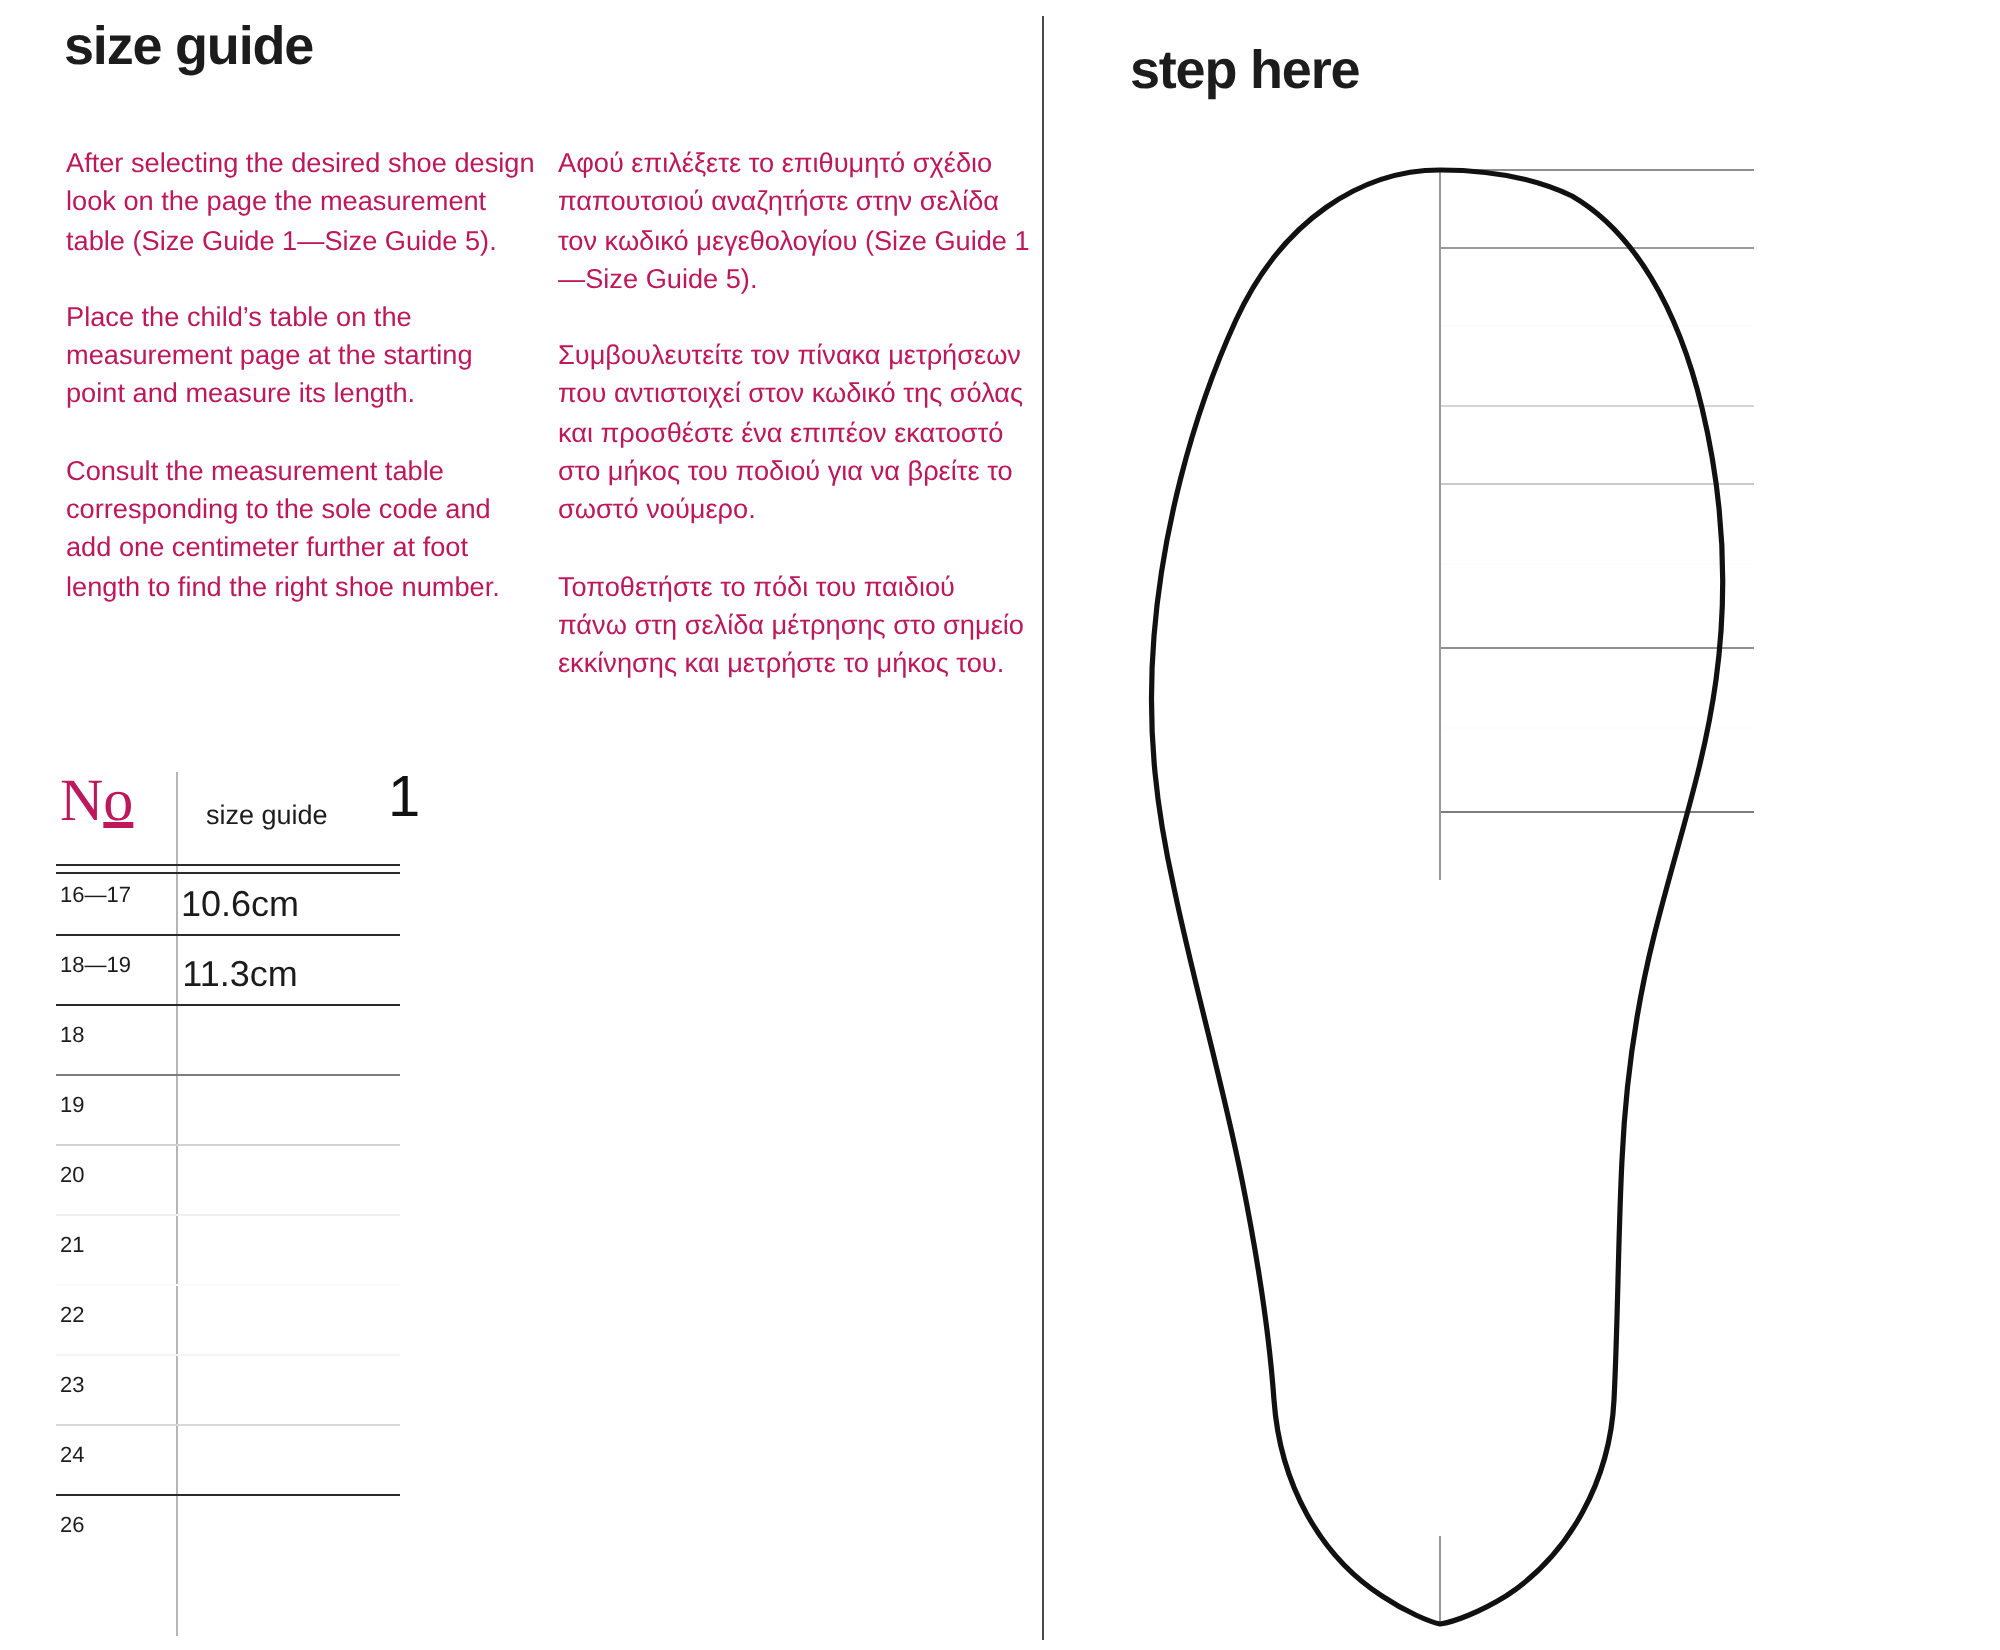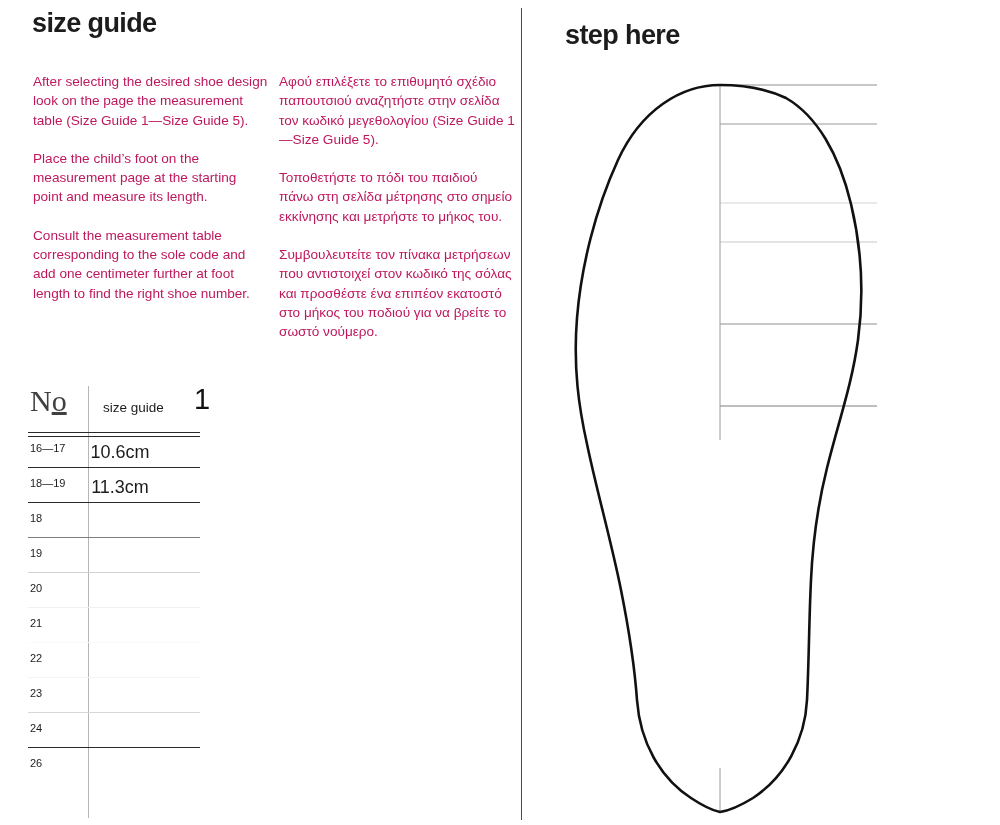--- a/index.html
+++ b/index.html
@@ -74,21 +74,21 @@
     position: relative;
     height: 46px;
   }
   .st-numero {
     position: absolute;
     left: 2px;
     top: 0px;
     font-family: "Liberation Serif", serif;
     font-size: 30px;
     line-height: 30px;
-    color: #404040;
+    color: #be185d;
   }
   .st-numero u { text-decoration: underline; text-underline-offset: 1px; }
   .st-guide-label {
     position: absolute;
     left: 75px;
     top: 14px;
     font-size: 13.5px;
     color: #1c1c1c;
     white-space: nowrap;
   }
@@ -174,28 +174,28 @@
 <div class="page">
 
   <div class="vertical-divider"></div>
 
   <div class="left-panel">
 
     <div class="panel-title left">size guide</div>
 
     <div class="copy-col en">
       <p>After selecting the desired shoe design look on the page the measurement table (Size Guide 1—Size Guide 5).</p>
-      <p>Place the child’s foot on the measurement page at the starting point and measure its length.</p>
+      <p>Place the child’s table on the measurement page at the starting point and measure its length.</p>
       <p>Consult the measurement table corresponding to the sole code and add one centimeter further at foot length to find the right shoe number.</p>
     </div>
 
     <div class="copy-col el">
       <p>Αφού επιλέξετε το επιθυμητό σχέδιο παπουτσιού αναζητήστε στην σελίδα τον κωδικό μεγεθολογίου (Size Guide 1—Size Guide 5).</p>
+      <p>Συμβουλευτείτε τον πίνακα μετρήσεων που αντιστοιχεί στον κωδικό της σόλας και προσθέστε ένα επιπέον εκατοστό στο μήκος του ποδιού για να βρείτε το σωστό νούμερο.</p>
       <p>Τοποθετήστε το πόδι του παιδιού πάνω στη σελίδα μέτρησης στο σημείο εκκίνησης και μετρήστε το μήκος του.</p>
-      <p>Συμβουλευτείτε τον πίνακα μετρήσεων που αντιστοιχεί στον κωδικό της σόλας και προσθέστε ένα επιπέον εκατοστό στο μήκος του ποδιού για να βρείτε το σωστό νούμερο.</p>
     </div>
 
     <div class="size-table">
 
       <div class="st-col-divider"></div>
 
       <div class="st-head">
         <div class="st-numero">N<u>o</u></div>
         <div class="st-guide-label">size guide</div>
         <div class="st-guide-num">1</div>

